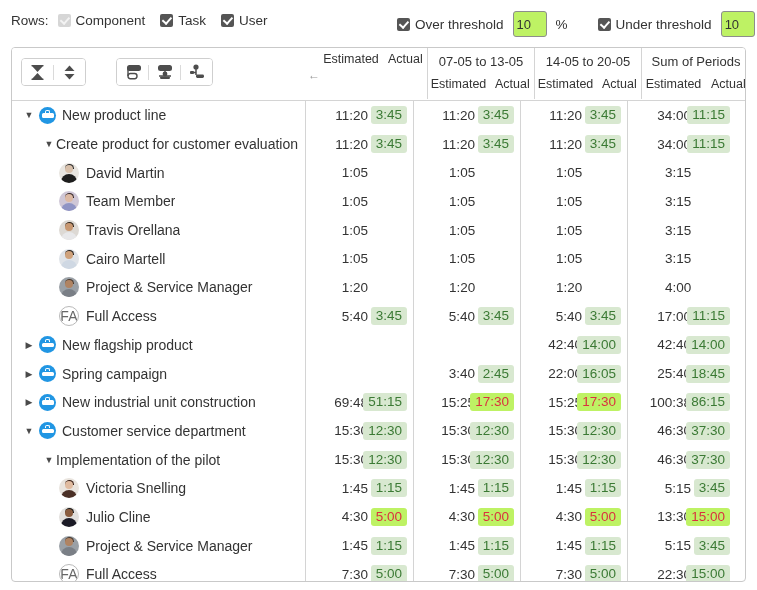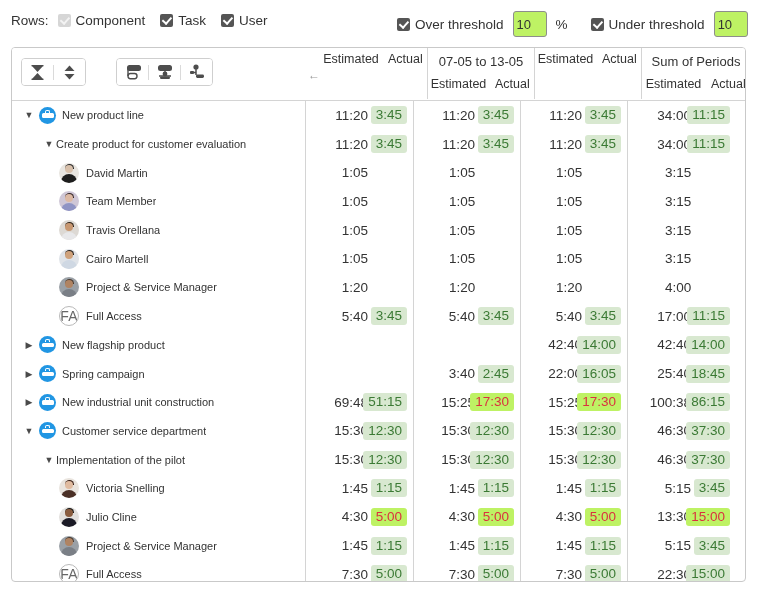--- a/index.html
+++ b/index.html
@@ -34,21 +34,21 @@
     display: flex;
     align-items: center;
     gap: 7px;
   }
   .filter-right {
     position: absolute;
     left: 397px;
     top: 11px;
     display: flex;
     align-items: center;
-    gap: 15px;
+    gap: 22px;
   }
   .rows-label {
     font-size: 13.5px;
     color: #333;
     margin-right: 2px;
   }
   .chk-group {
     display: flex;
     align-items: center;
     gap: 5px;
@@ -297,21 +297,21 @@
     border: 1px solid #b9b9b9;
     box-sizing: border-box;
     display: flex;
     align-items: center;
     justify-content: center;
     font-size: 14px;
     color: #666;
     letter-spacing: .2px;
   }
   .rowname {
-    font-size: 11px;
+    font-size: 14px;
     color: #333;
     white-space: nowrap;
     overflow: hidden;
     text-overflow: ellipsis;
   }
   .cells {
     display: flex;
     height: 100%;
     align-items: center;
     flex: 1 1 auto;
@@ -476,20 +476,21 @@
 
           <div class="colgroup g-period">
             <div class="colgroup-title">07-05 to 13-05</div>
             <div class="colgroup-subs">
               <div class="colsub w-est">Estimated</div>
               <div class="colsub w-act">Actual</div>
             </div>
           </div>
 
           <div class="colgroup g-period">
+            <div class="colgroup-title">14-05 to 20-05</div>
             <div class="colgroup-subs">
               <div class="colsub w-est">Estimated</div>
               <div class="colsub w-act">Actual</div>
             </div>
           </div>
 
           <div class="colgroup g-sum">
             <div class="colgroup-title">Sum of Periods</div>
             <div class="colgroup-subs">
               <div class="colsub w-sumest">Estimated</div>

